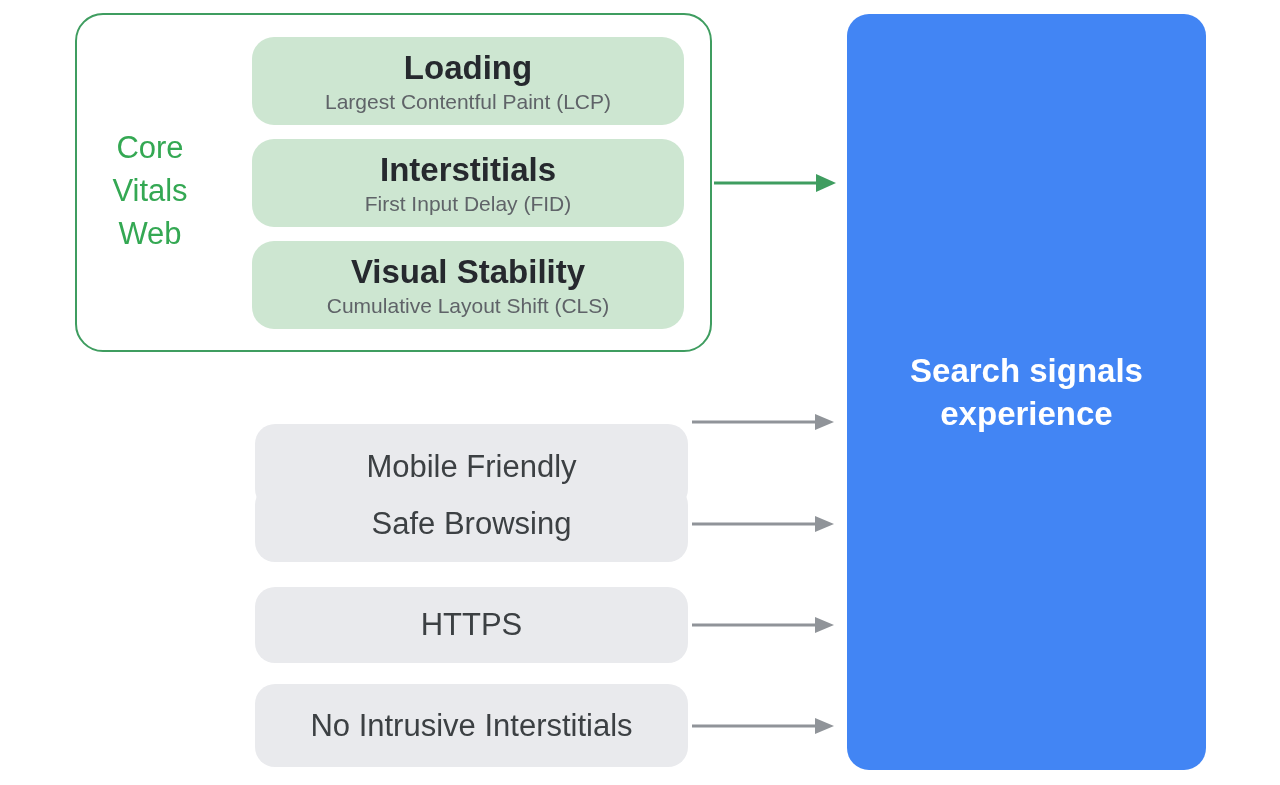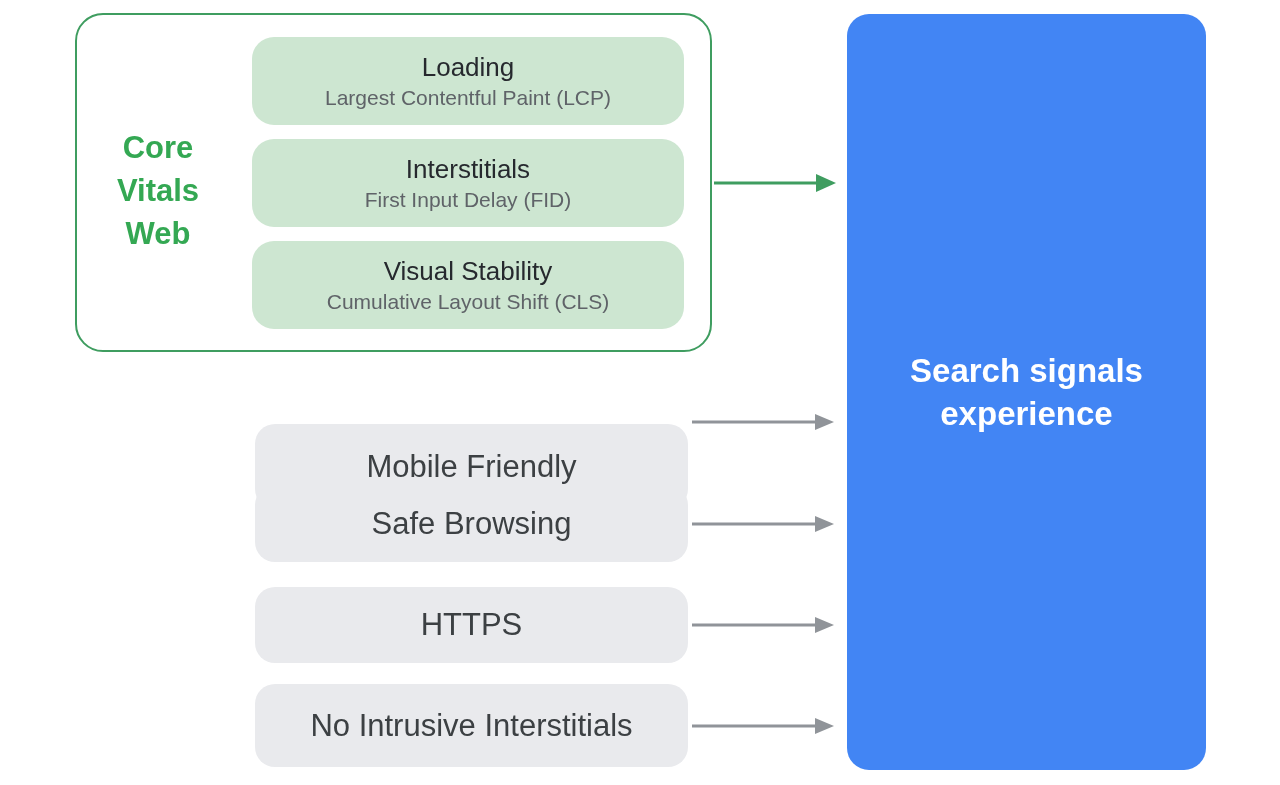--- a/index.html
+++ b/index.html
@@ -23,45 +23,45 @@
     top: 13px;
     width: 637px;
     height: 339px;
     border: 2.5px solid #3f9d60;
     border-radius: 28px;
     box-sizing: border-box;
     background: #ffffff;
   }
   .cwv-label {
     position: absolute;
-    left: 78px;
+    left: 70px;
     top: 126px;
     width: 160px;
     text-align: center;
     font-size: 31px;
-    font-weight: 700;
+    font-weight: 400;
     line-height: 43px;
     color: #34A853;
   }
   .cwv-item {
     position: absolute;
     left: 252px;
     width: 432px;
     height: 88px;
     background: #cde6d1;
     border-radius: 22px;
     display: flex;
     flex-direction: column;
     align-items: center;
     justify-content: center;
     gap: 3px;
   }
   .cwv-item .title {
-    font-size: 26px;
-    font-weight: 400;
+    font-size: 33px;
+    font-weight: 700;
     color: #26292e;
     line-height: 1.15;
     text-align: right;
   }
   .cwv-item .subtitle {
     font-size: 21px;
     font-weight: 400;
     color: #5f6368;
     line-height: 1.1;
   }

